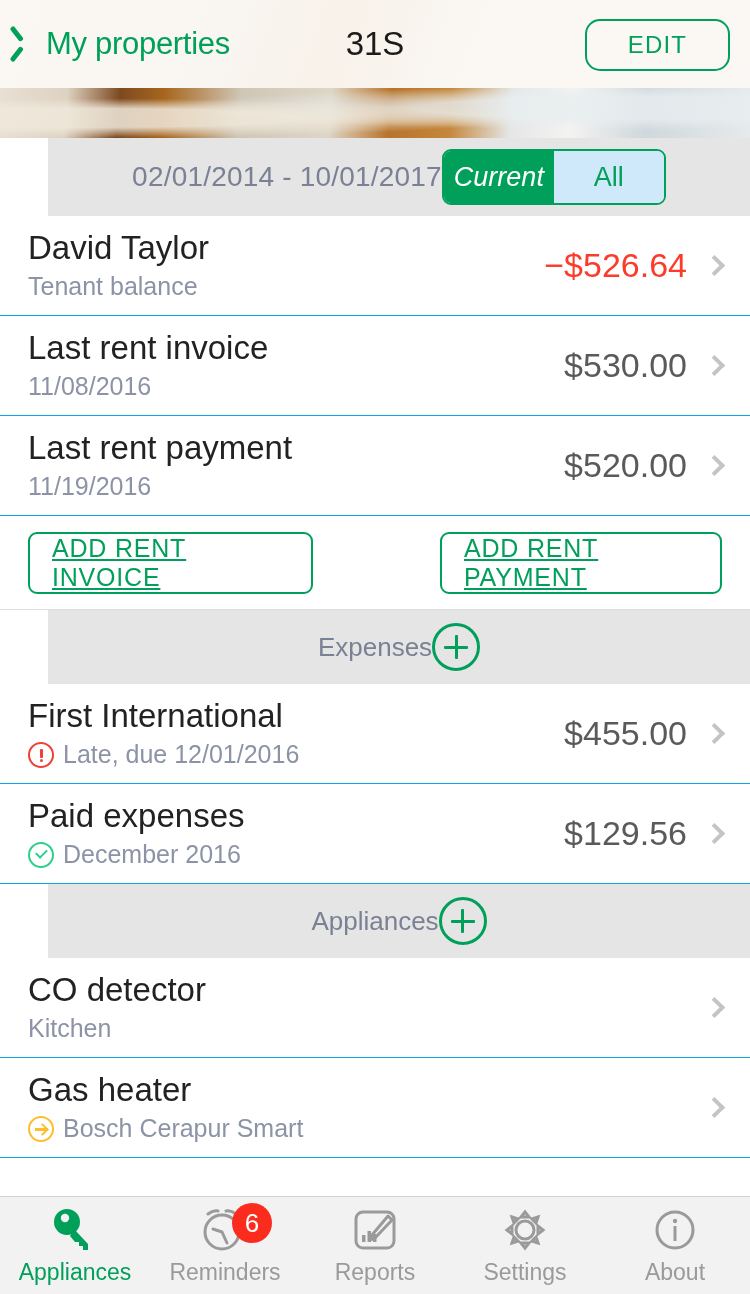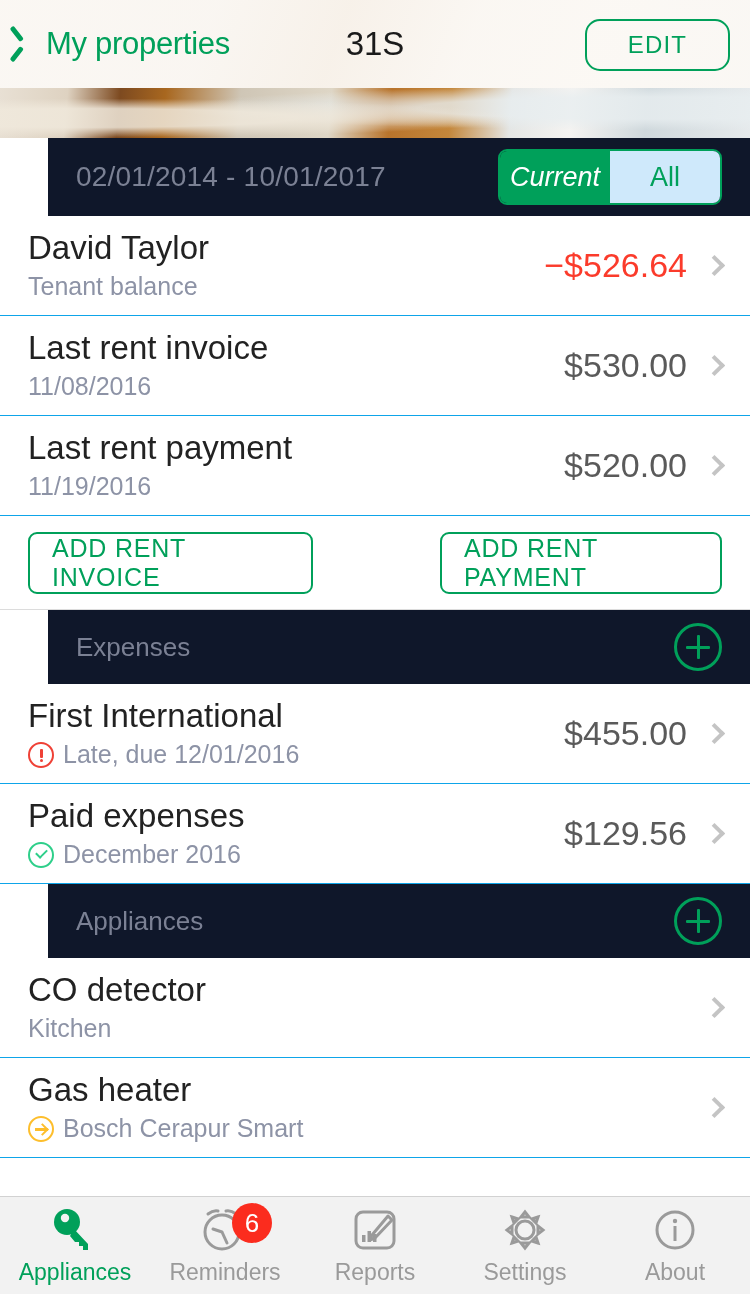--- a/index.html
+++ b/index.html
@@ -62,22 +62,22 @@
     position:relative; overflow:hidden;
   }
   .photo::after{
     content:""; position:absolute; inset:0;
     background: radial-gradient(ellipse at 12% 60%, rgba(240,233,220,.85) 0 22%, rgba(0,0,0,0) 46%),
                 radial-gradient(ellipse at 88% 40%, rgba(232,238,240,.8) 0 26%, rgba(0,0,0,0) 52%);
   }
 
   
   .sec-head {
-    background:#0f172a; height:74px;
-    display:flex; align-items:center; justify-content:space-between;
+    background:#e5e5e5; height:74px;
+    display:flex; align-items:center; justify-content:center;
     padding: 0 28px;
     margin-left: 48px;
   }
   .sec-head.period { height:78px; }
   .period-text { color:#7b8194; font-size:28px; letter-spacing:0.2px; }
   .sec-title { color:#7b8194; font-size:26px; }
 
   .segmented {
     display:flex; width:224px; height:56px;
     border:2px solid #00a05a; border-radius:9px; overflow:hidden;
@@ -149,21 +149,21 @@
 
   
   .actions {
     height:94px; display:flex; align-items:center; justify-content:space-between;
     padding:0 28px; background:#fff; border-bottom:1px solid #dcdcdc;
   }
   .act-btn {
     height:62px; border:2px solid #00a05a; border-radius:9px;
     display:flex; align-items:center; justify-content:center;
     color:#00a05a; font-size:25px; letter-spacing:0.8px;
-    background:#fff; cursor:pointer; padding:0 22px;
+    background:#fff; cursor:pointer; padding:0 22px;text-decoration:underline;
   }
   .act-btn.left  { width:285px; }
   .act-btn.right { width:282px; }
 
   
   .tabbar {
     position:absolute; left:0; bottom:0; width:750px; height:98px;
     background:#f2f2f2; border-top:1px solid #d2d2d2;
     display:flex; align-items:flex-start;
   }

